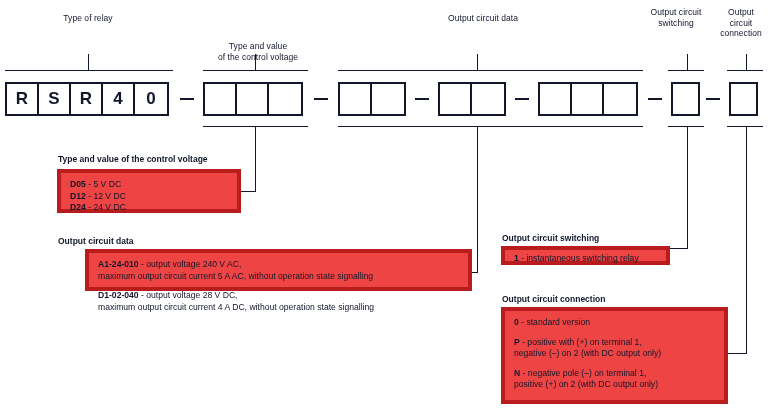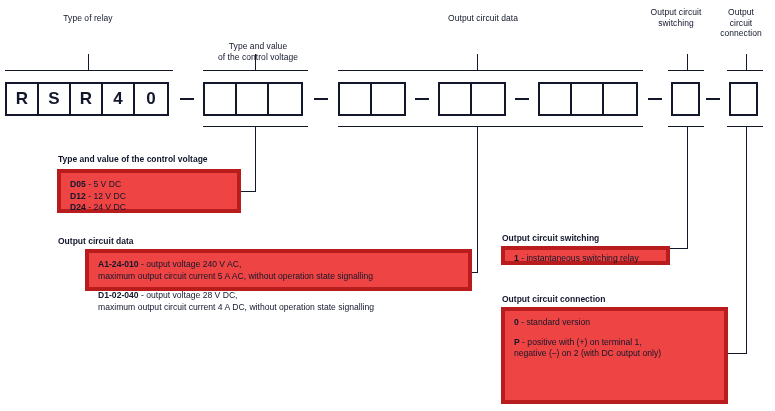--- a/index.html
+++ b/index.html
@@ -258,15 +258,21 @@
       <div class="detail-line">
         <b>0</b><span> - standard version</span>
       </div>
     </div>
     <div class="detail-entry">
       <div class="detail-line">
         <b>P</b><span> - positive with (+) on terminal 1,</span>
       </div>
       <div class="detail-line">negative (–) on 2 (with DC output only)</div>
     </div>
+    <div class="detail-entry">
+      <div class="detail-line">
+        <b>N</b><span> - negative pole (–) on terminal 1,</span>
+      </div>
+      <div class="detail-line">positive (+) on 2 (with DC output only)</div>
+    </div>
   </div>
 
 </div>
 
 </body></html>

